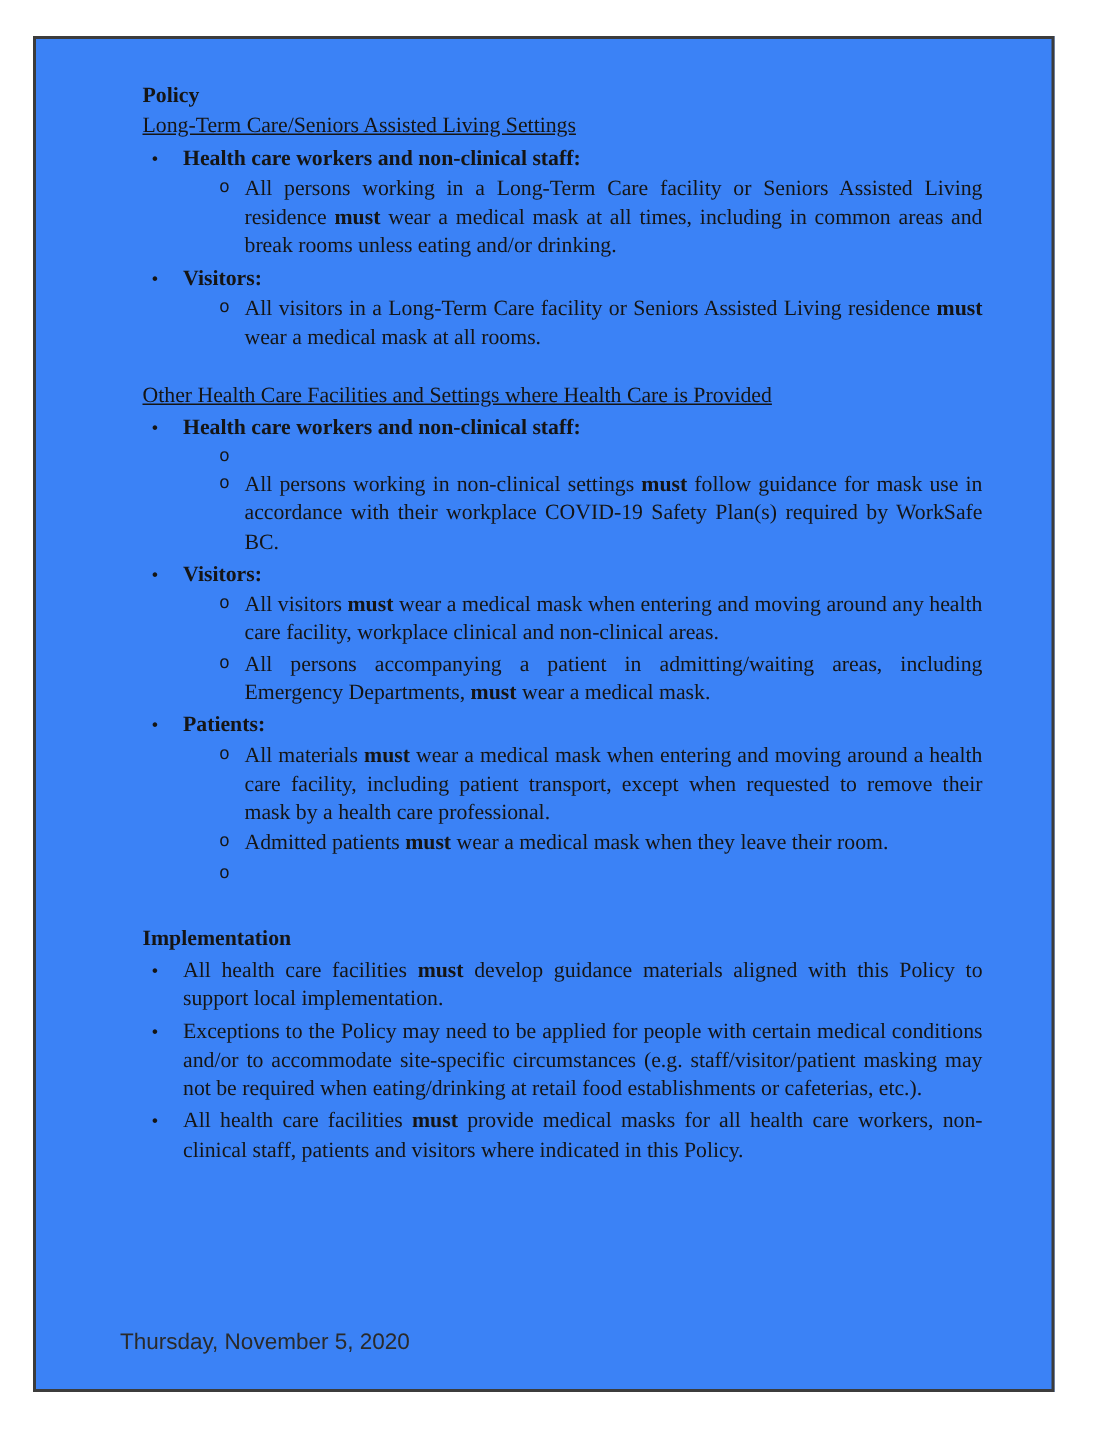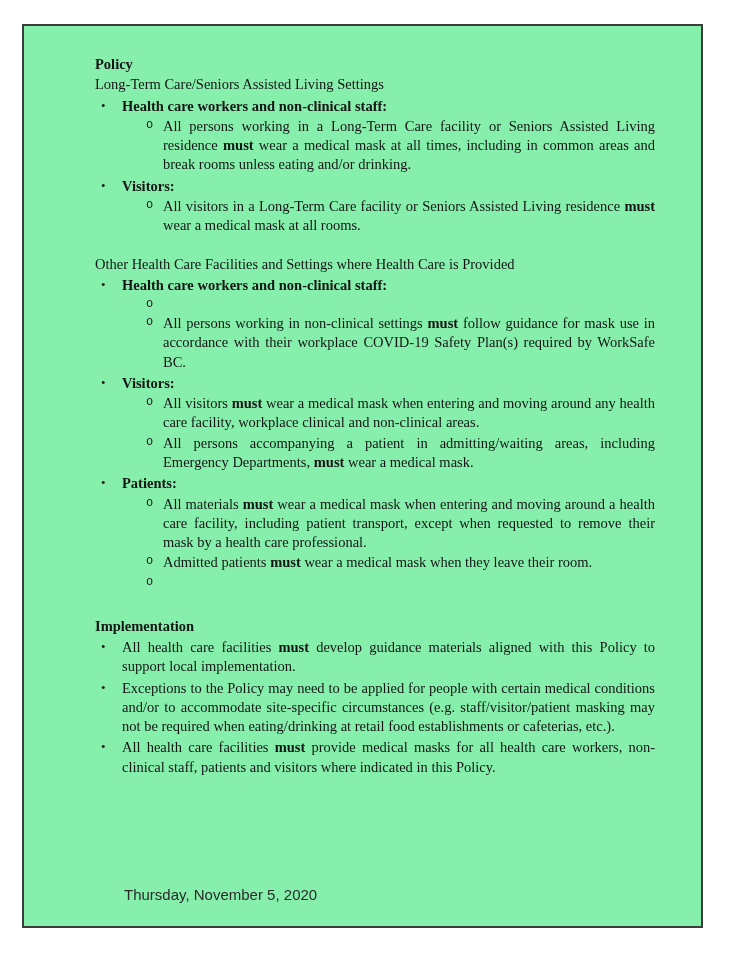--- a/index.html
+++ b/index.html
@@ -16,36 +16,36 @@
     height: 960px;
     background: #ffffff;
   }
   .sheet {
     position: absolute;
     left: 22px;
     top: 24px;
     width: 681px;
     height: 904px;
     border: 2px solid #3c3c3c;
-    background: #86efac;
+    background: #3b82f6;
     box-sizing: border-box;
   }
   .content {
     position: absolute;
     left: 71px;   
     top: 29px;
     width: 560px;
     font-family: "Liberation Serif", serif;
     font-size: 14.5px;
     line-height: 1.33;
     color: #151515;
   }
   .block { margin: 0 0 1px 0; }
   .heading .ptext { font-weight: bold; }
-  .heading-underline .ptext { }
+  .heading-underline .ptext { text-decoration: underline; }
   .bullet {
     display: flex;
     padding-left: 6px;
     margin-top: 2px;
   }
   .bullet .marker {
     flex: 0 0 21px;
     width: 21px;
     font-size: 13px;
   }
@@ -66,21 +66,20 @@
   .bold { font-weight: bold; }
   .spacer { height: 17px; }
   .spacer-large { height: 24px; }
   .footer-date {
     position: absolute;
     left: 56px;
     top: 860px;
     font-family: "Liberation Sans", sans-serif;
     font-size: 15px;
     color: #2a2a2a;
-    margin-left: 44px;
   }
 </style>
 </head>
 <body>
 
 <div class="canvas">
   <div class="sheet">
     <div class="content">
         <div class="block heading"><span class="ptext"><span class="bold">Policy</span></span></div>
         <div class="block heading-underline"><span class="ptext"><span>Long-Term Care/Seniors Assisted Living Settings</span></span></div>

